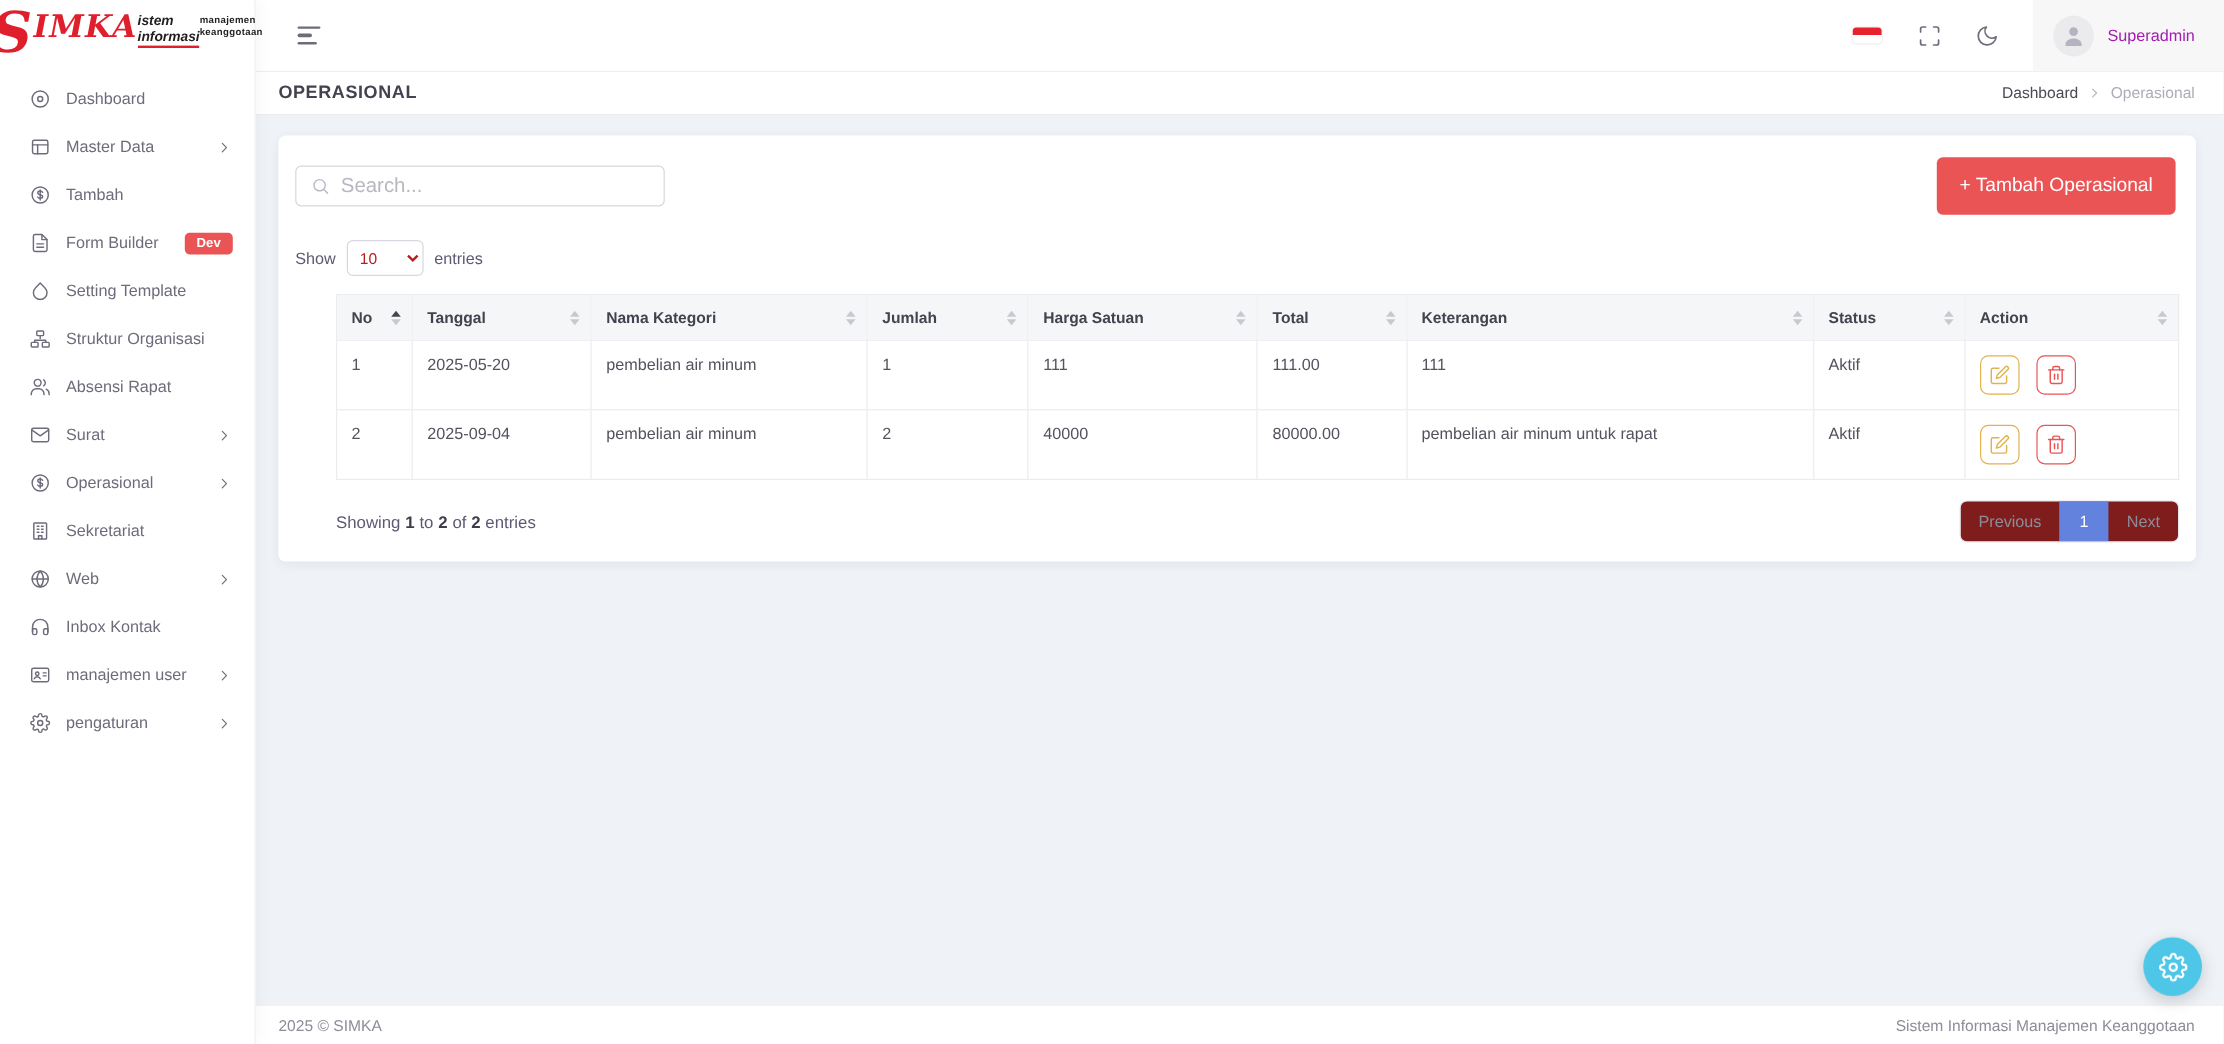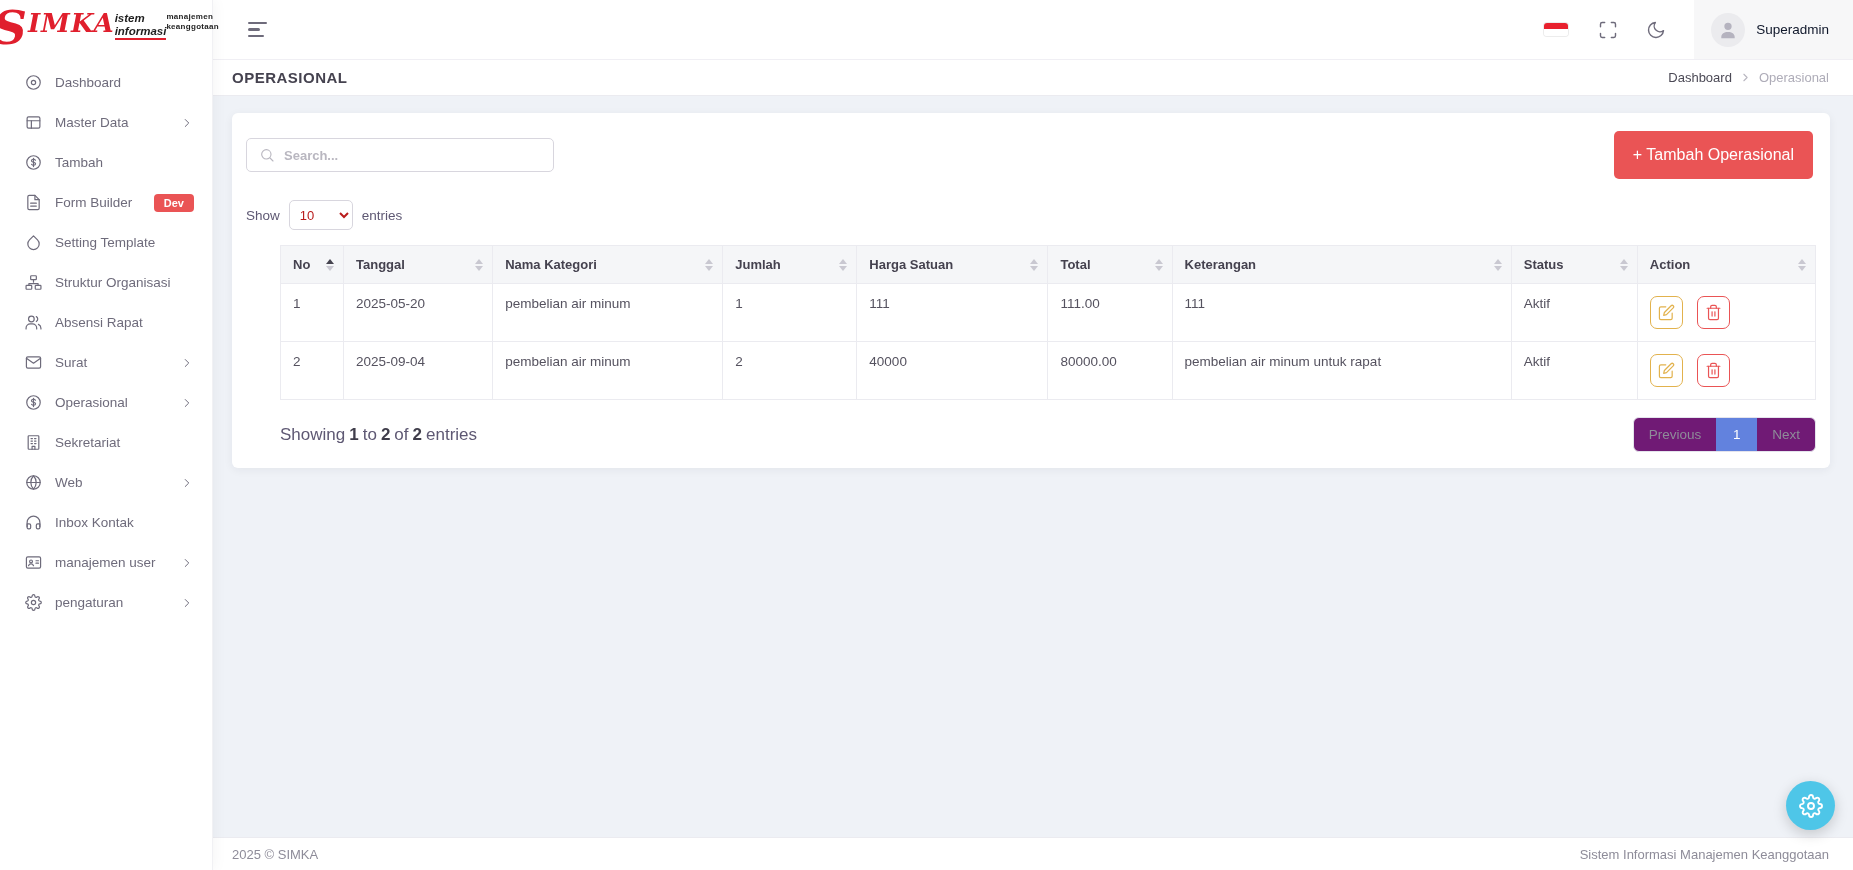--- a/index.html
+++ b/index.html
@@ -34,34 +34,34 @@
 
   .navbar { height:60px; background:#fff; display:flex; align-items:center; padding-left:31px; border-bottom:1px solid #f0eff4; }
   .hamburger { background:none; border:0; cursor:pointer; display:flex; flex-direction:column; gap:4px; padding:4px; }
   .hamburger span { display:block; height:2.4px; border-radius:2px; background:#6e6b7b; }
   .hb1{width:19px;} .hb2{width:12px;} .hb3{width:16px;}
   .nav-right { margin-left:auto; display:flex; align-items:center; height:100%; }
   .flag { width:24px; height:13px; border-radius:3px; background:linear-gradient(#e8212e 50%,#ffffff 50%); box-shadow:0 0 0 1px #ececec; margin-right:30px; cursor:pointer; }
   .nav-ic { color:#6e6b7b; margin-right:28px; cursor:pointer; display:grid; place-items:center; background:none; border:0; }
   .user { background:#f7f7f8; height:100%; display:flex; align-items:center; gap:11px; padding:0 24px 0 17px; cursor:pointer; }
   .avatar { width:34px; height:34px; border-radius:50%; background:#ebebee; display:grid; place-items:center; color:#b5b3bf; overflow:hidden; }
-  .username { color:#0f172a; font-size:13.5px; }
+  .username { color:#a21caf; font-size:13.5px; }
 
   .titlebar { height:36px; background:#fff; display:flex; align-items:center; padding:0 24px 0 19px; border-bottom:1px solid #ebebf0; }
   .page-title { font-size:15px; font-weight:bold; letter-spacing:.5px; color:#45424f; }
   .breadcrumb { margin-left:auto; display:flex; align-items:center; gap:7px; font-size:13px; }
   .bc-home { color:#4b4955; cursor:pointer; }
   .bc-sep { color:#b9b7c0; display:grid; place-items:center; }
   .bc-current { color:#aeacb8; }
 
   .content { flex:1; background:#eff2f7; padding:17px 23px 0 19px; }
   .card { background:#fff; border-radius:6px; box-shadow:0 2px 10px rgba(34,41,47,.06); padding:18px 14px 16px; }
   .card-top { display:flex; align-items:center; justify-content:space-between; }
   .search-box { display:flex; align-items:center; gap:9px; width:308px; height:34px; border:1px solid #d8d6de; border-radius:5px; padding:0 12px; color:#b9b7c0; background:#fff; }
-  .search-box input { border:0; outline:0; flex:1; font-size:13px; color:#4d7c0f; font-family:inherit; background:transparent;font-weight:bold; }
+  .search-box input { border:0; outline:0; flex:1; font-size:17px; color:#4d7c0f; font-family:inherit; background:transparent; }
   .search-box input::placeholder { color:#b9b7c0; }
   .btn-add { background:var(--accent); color:#fff; border:0; border-radius:5px; height:48px; padding:0 19px; font-size:16px; font-family:inherit; cursor:pointer; margin-right:3px; }
 
   .length-row { display:flex; align-items:center; gap:9px; margin:21px 0 15px; font-size:13.5px; color:#5e5873; }
   .length-row select { height:30px; width:64px; border:1px solid #d8d6de; border-radius:5px; color:#b91c1c; font-family:inherit; font-size:13px; padding:0 6px; background:#fff; cursor:pointer; }
 
   .table-zone { margin-left:34px; }
   table { width:100%; border-collapse:collapse; table-layout:fixed; }
   th { background:#f5f6f8; text-align:left; font-weight:bold; color:#45424f; font-size:13px; padding:11px 26px 11px 12px; border:1px solid #ebebf0; position:relative; cursor:pointer; white-space:nowrap; overflow:hidden; }
   .sort { position:absolute; right:9px; top:50%; transform:translateY(-50%); display:flex; flex-direction:column; gap:2px; }
@@ -69,24 +69,24 @@
   .sort .up { border-bottom:5px solid #c9c8d1; }
   .sort .down { border-top:5px solid #c9c8d1; }
   th.sorted .up { border-bottom-color:#46444f; }
   td { padding:12px; border:1px solid #ebebf0; vertical-align:top; font-size:13.5px; color:#55525f; height:54px; overflow:hidden; }
   .action-cell { vertical-align:middle; }
   .act { width:33px; height:33px; border-radius:7px; background:#fff; display:inline-grid; place-items:center; cursor:pointer; margin-right:10px; }
   .act.edit { border:1px solid var(--edit); color:var(--edit); }
   .act.del { border:1px solid var(--delete); color:var(--delete); }
 
   .table-foot { display:flex; align-items:center; justify-content:space-between; margin-top:17px; }
-  .info { font-size:17px; color:#5e5873; }
+  .info { font-size:14px; color:#5e5873; }
   .info span { margin-right:4px; }
   .info .num { font-weight:bold; color:#3f3d4a; }
-  .pagination { display:flex; border:1px solid #e4e4ec; border-radius:6px; overflow:hidden; background:#701a75; }
+  .pagination { display:flex; border:1px solid #e4e4ec; border-radius:6px; overflow:hidden; background:#7f1d1d; }
   .page { padding:9px 15px; font-size:13.5px; color:#8e8c99; cursor:pointer; text-decoration:none; }
   .page.current { background:var(--pagination-active); color:#fff; min-width:41px; text-align:center; }
 
   .footer { height:33px; background:#fff; border-top:1px solid #ebebf0; display:flex; align-items:center; justify-content:space-between; padding:0 24px 0 19px; font-size:13px; color:#8e8c99; }
 
   .float-gear { position:fixed; right:18px; bottom:40px; width:49px; height:49px; border-radius:50%; background:var(--float-button); border:0; display:grid; place-items:center; color:#fff; box-shadow:0 4px 14px rgba(0,0,0,.18); cursor:pointer; z-index:20; }
 </style>
 </head>
 <body>
 

